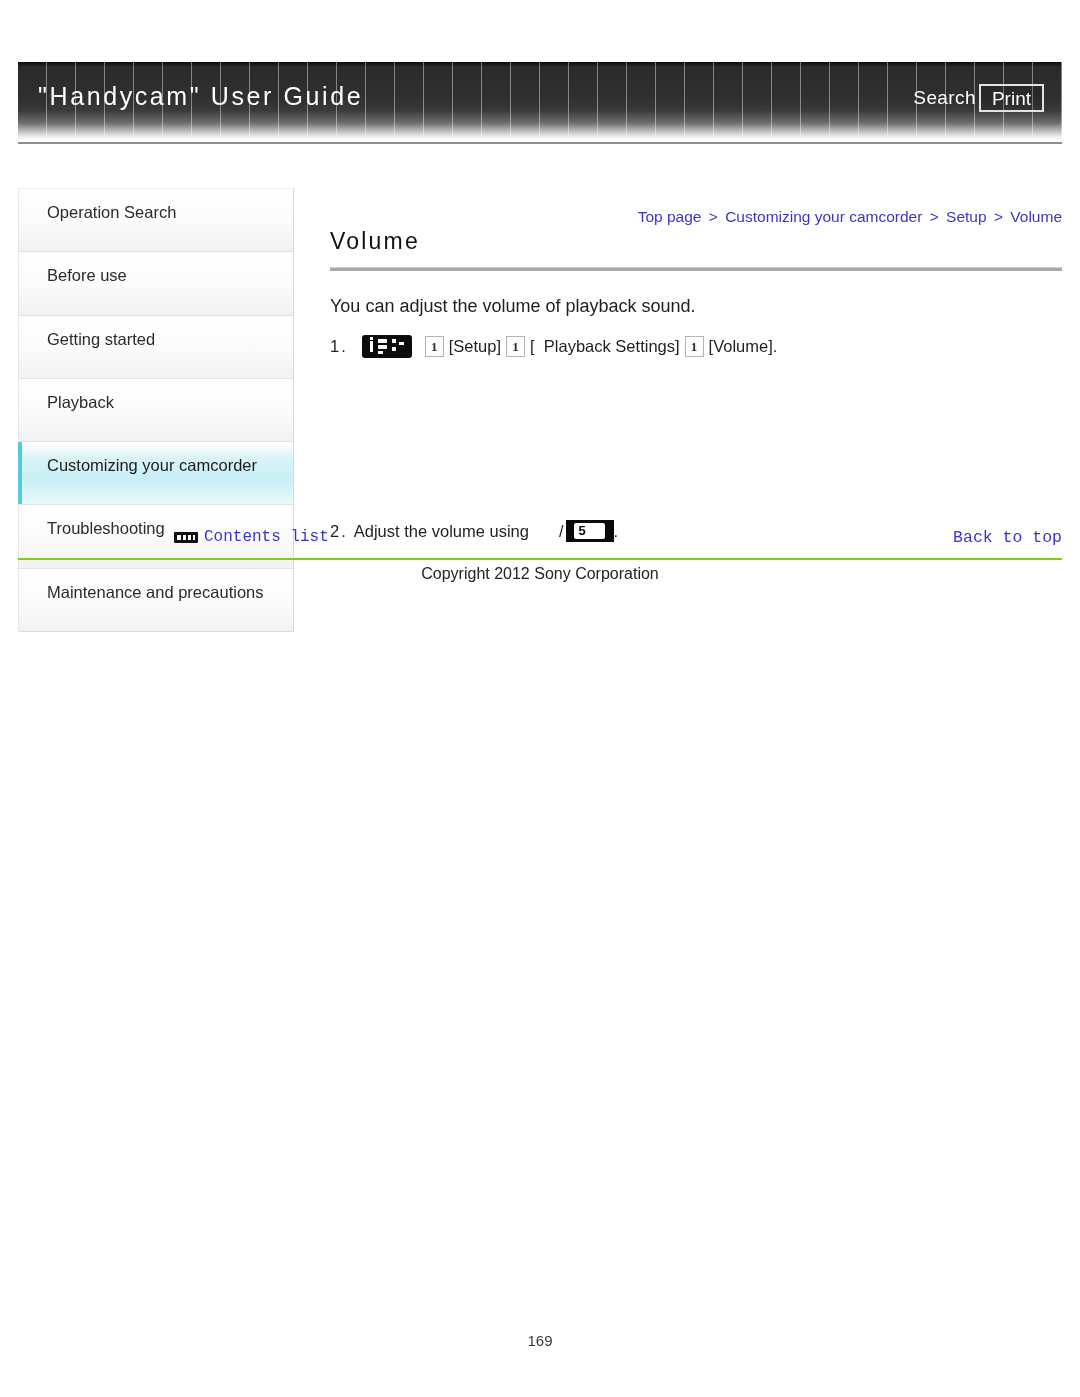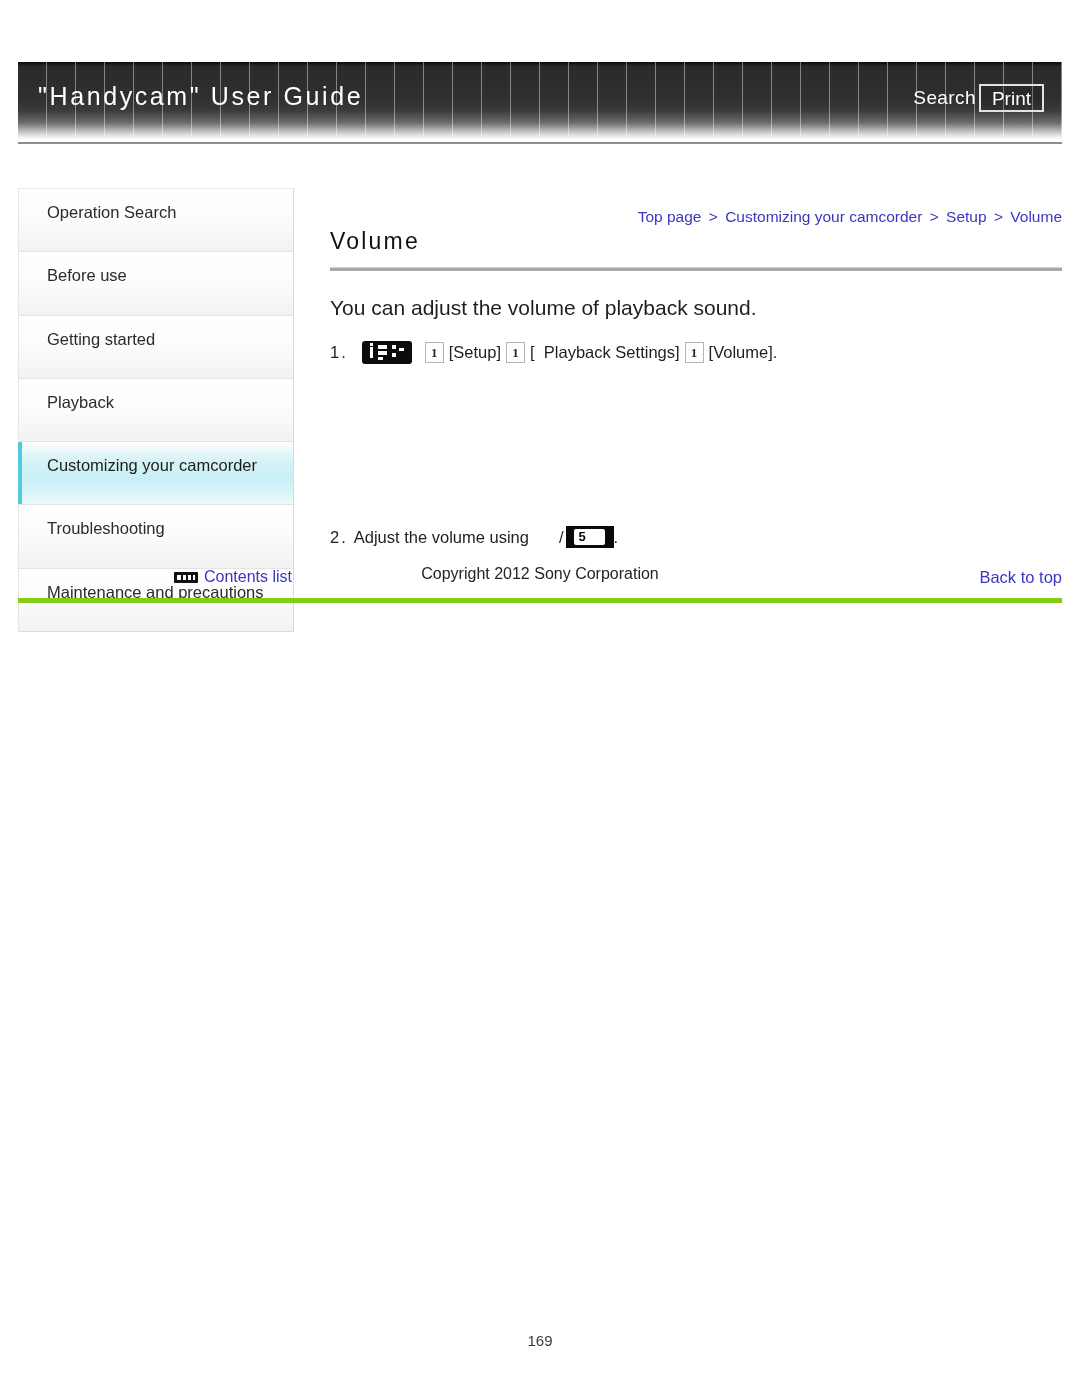--- a/index.html
+++ b/index.html
@@ -163,21 +163,21 @@
   }
   .title-rule {
     margin-top: 12px;
     height: 3px;
     width: 100%;
     background: #a8a8a8;
     border-top: 1px solid #cfcfcf;
   }
   .intro {
     margin-top: 25px;
-    font-size: 21px;
+    font-size: 18px;
     color: #1f1f1f;
   }
 
   .step {
     margin-top: 14px;
     font-size: 16.5px;
     color: #1f1f1f;
     display: flex;
     align-items: center;
     flex-wrap: wrap;
@@ -264,24 +264,25 @@
     font-family: "Liberation Sans", sans-serif;
     font-weight: bold;
     text-align: center;
   }
   .slash { margin-left: 30px; margin-right: 0; color: #1f1f1f; }
 
   
   .footer-links {
     position: absolute;
     left: 18px;
-    top: 568px;
+    top: 528px;
     width: 1044px;
     height: 30px;
-    border-bottom: 5px solid #84cc16;
+    border-bottom: 2px solid #84cc16;
+    font-family: Liberation Mono, monospace;
   }
   .contents-link {
     position: absolute;
     left: 156px;
     top: 0;
     font-size: 16px;
     color: #3b35c4;
     cursor: pointer;
     display: flex;
     align-items: center;

